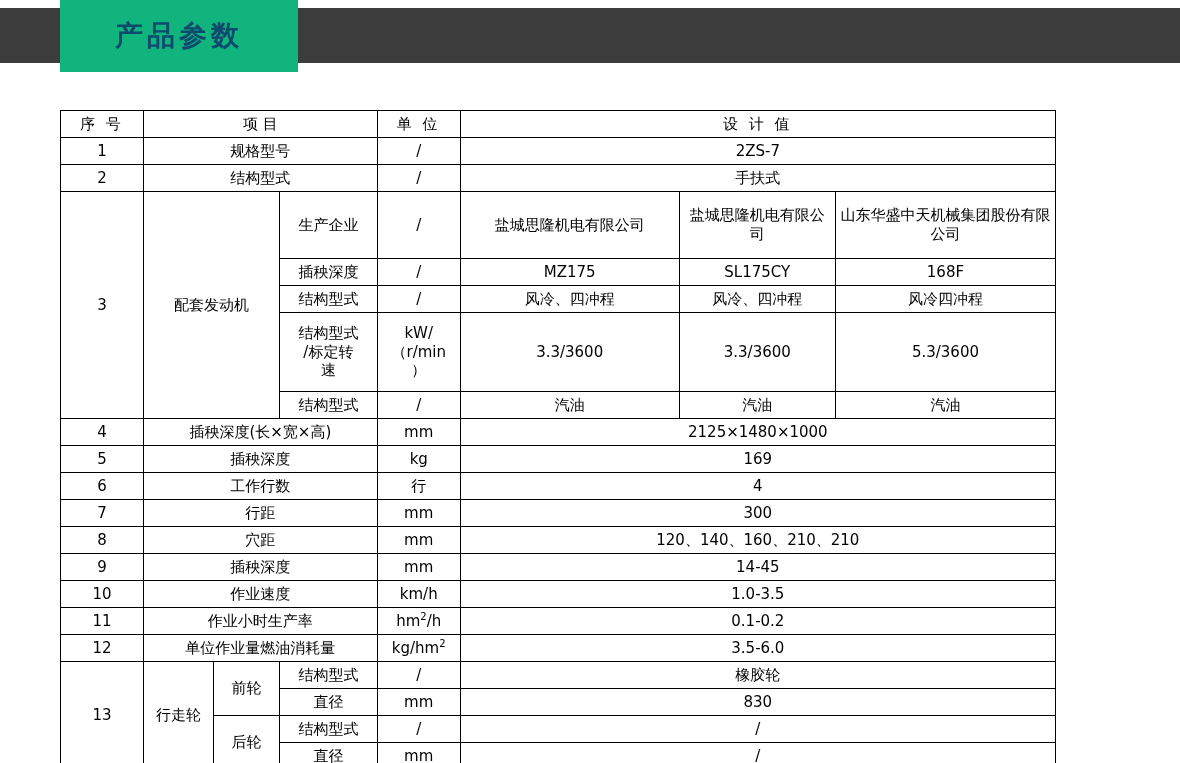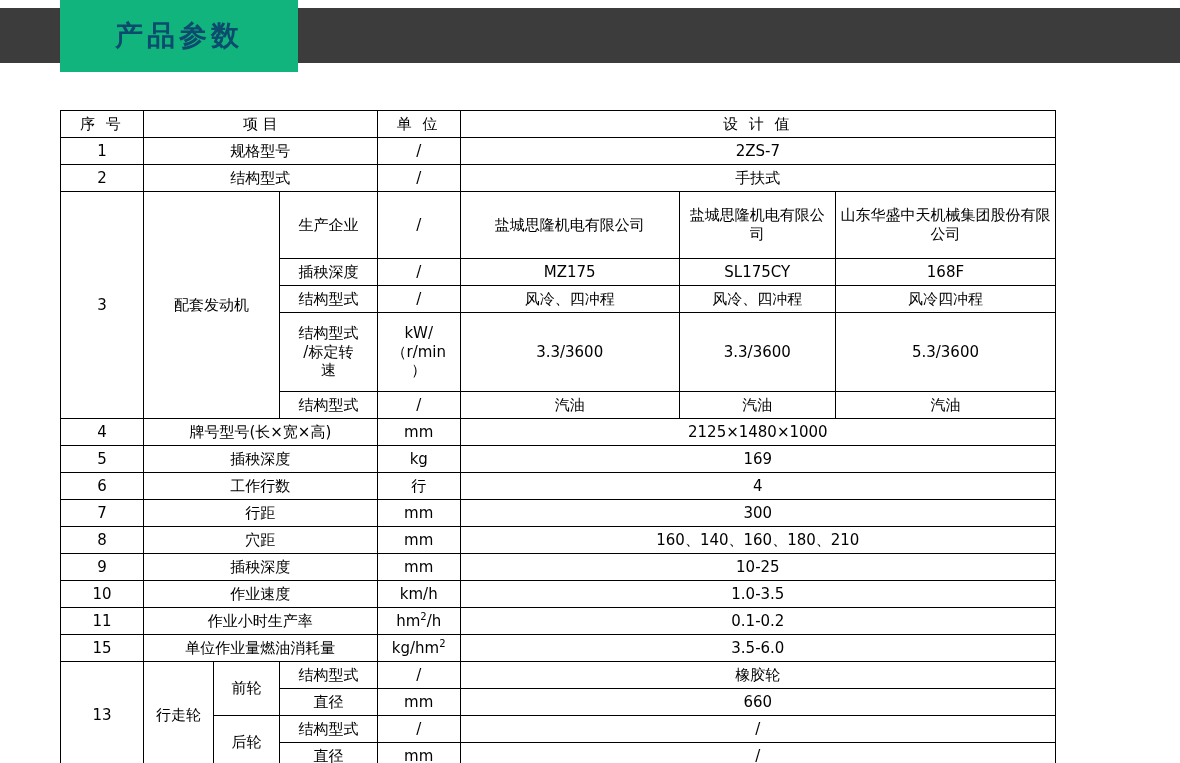--- a/index.html
+++ b/index.html
@@ -167,21 +167,21 @@
       <tr>
         <td>结构型式</td>
         <td>/</td>
         <td>汽油</td>
         <td>汽油</td>
         <td>汽油</td>
       </tr>
 
       <tr>
         <td>4</td>
-        <td colspan="3" class="left">牌号型号(长×宽×高)</td>
+        <td colspan="3" class="left">插秧深度(长×宽×高)</td>
         <td>mm</td>
         <td colspan="3">2125×1480×1000</td>
       </tr>
       <tr>
         <td>5</td>
         <td colspan="3" class="left">插秧深度</td>
         <td>kg</td>
         <td colspan="3">169</td>
       </tr>
       <tr>
@@ -193,61 +193,61 @@
       <tr>
         <td>7</td>
         <td colspan="3" class="left">行距</td>
         <td>mm</td>
         <td colspan="3">300</td>
       </tr>
       <tr>
         <td>8</td>
         <td colspan="3" class="left">穴距</td>
         <td>mm</td>
-        <td colspan="3">160、140、160、180、210</td>
+        <td colspan="3">120、140、160、210、210</td>
       </tr>
       <tr>
         <td>9</td>
         <td colspan="3" class="left">插秧深度</td>
         <td>mm</td>
-        <td colspan="3">10-25</td>
+        <td colspan="3">14-45</td>
       </tr>
       <tr>
         <td>10</td>
         <td colspan="3" class="left">作业速度</td>
         <td>km/h</td>
         <td colspan="3">1.0-3.5</td>
       </tr>
 
       <tr>
         <td>11</td>
         <td colspan="3" class="left">作业小时生产率</td>
         <td><span>hm</span><sup>2</sup><span>/h</span></td>
         <td colspan="3">0.1-0.2</td>
       </tr>
 
       <tr>
-        <td>15</td>
+        <td>12</td>
         <td colspan="3" class="left">单位作业量燃油消耗量</td>
         <td><span>kg/hm</span><sup>2</sup><span></span></td>
         <td colspan="3">3.5-6.0</td>
       </tr>
 
       <tr>
         <td rowspan="4">13</td>
         <td rowspan="4">行走轮</td>
         <td rowspan="2">前轮</td>
         <td>结构型式</td>
         <td>/</td>
         <td colspan="3">橡胶轮</td>
       </tr>
       <tr>
         <td>直径</td>
         <td>mm</td>
-        <td colspan="3">660</td>
+        <td colspan="3">830</td>
       </tr>
       <tr>
         <td rowspan="2">后轮</td>
         <td>结构型式</td>
         <td>/</td>
         <td colspan="3">/</td>
       </tr>
       <tr>
         <td>直径</td>
         <td>mm</td>

